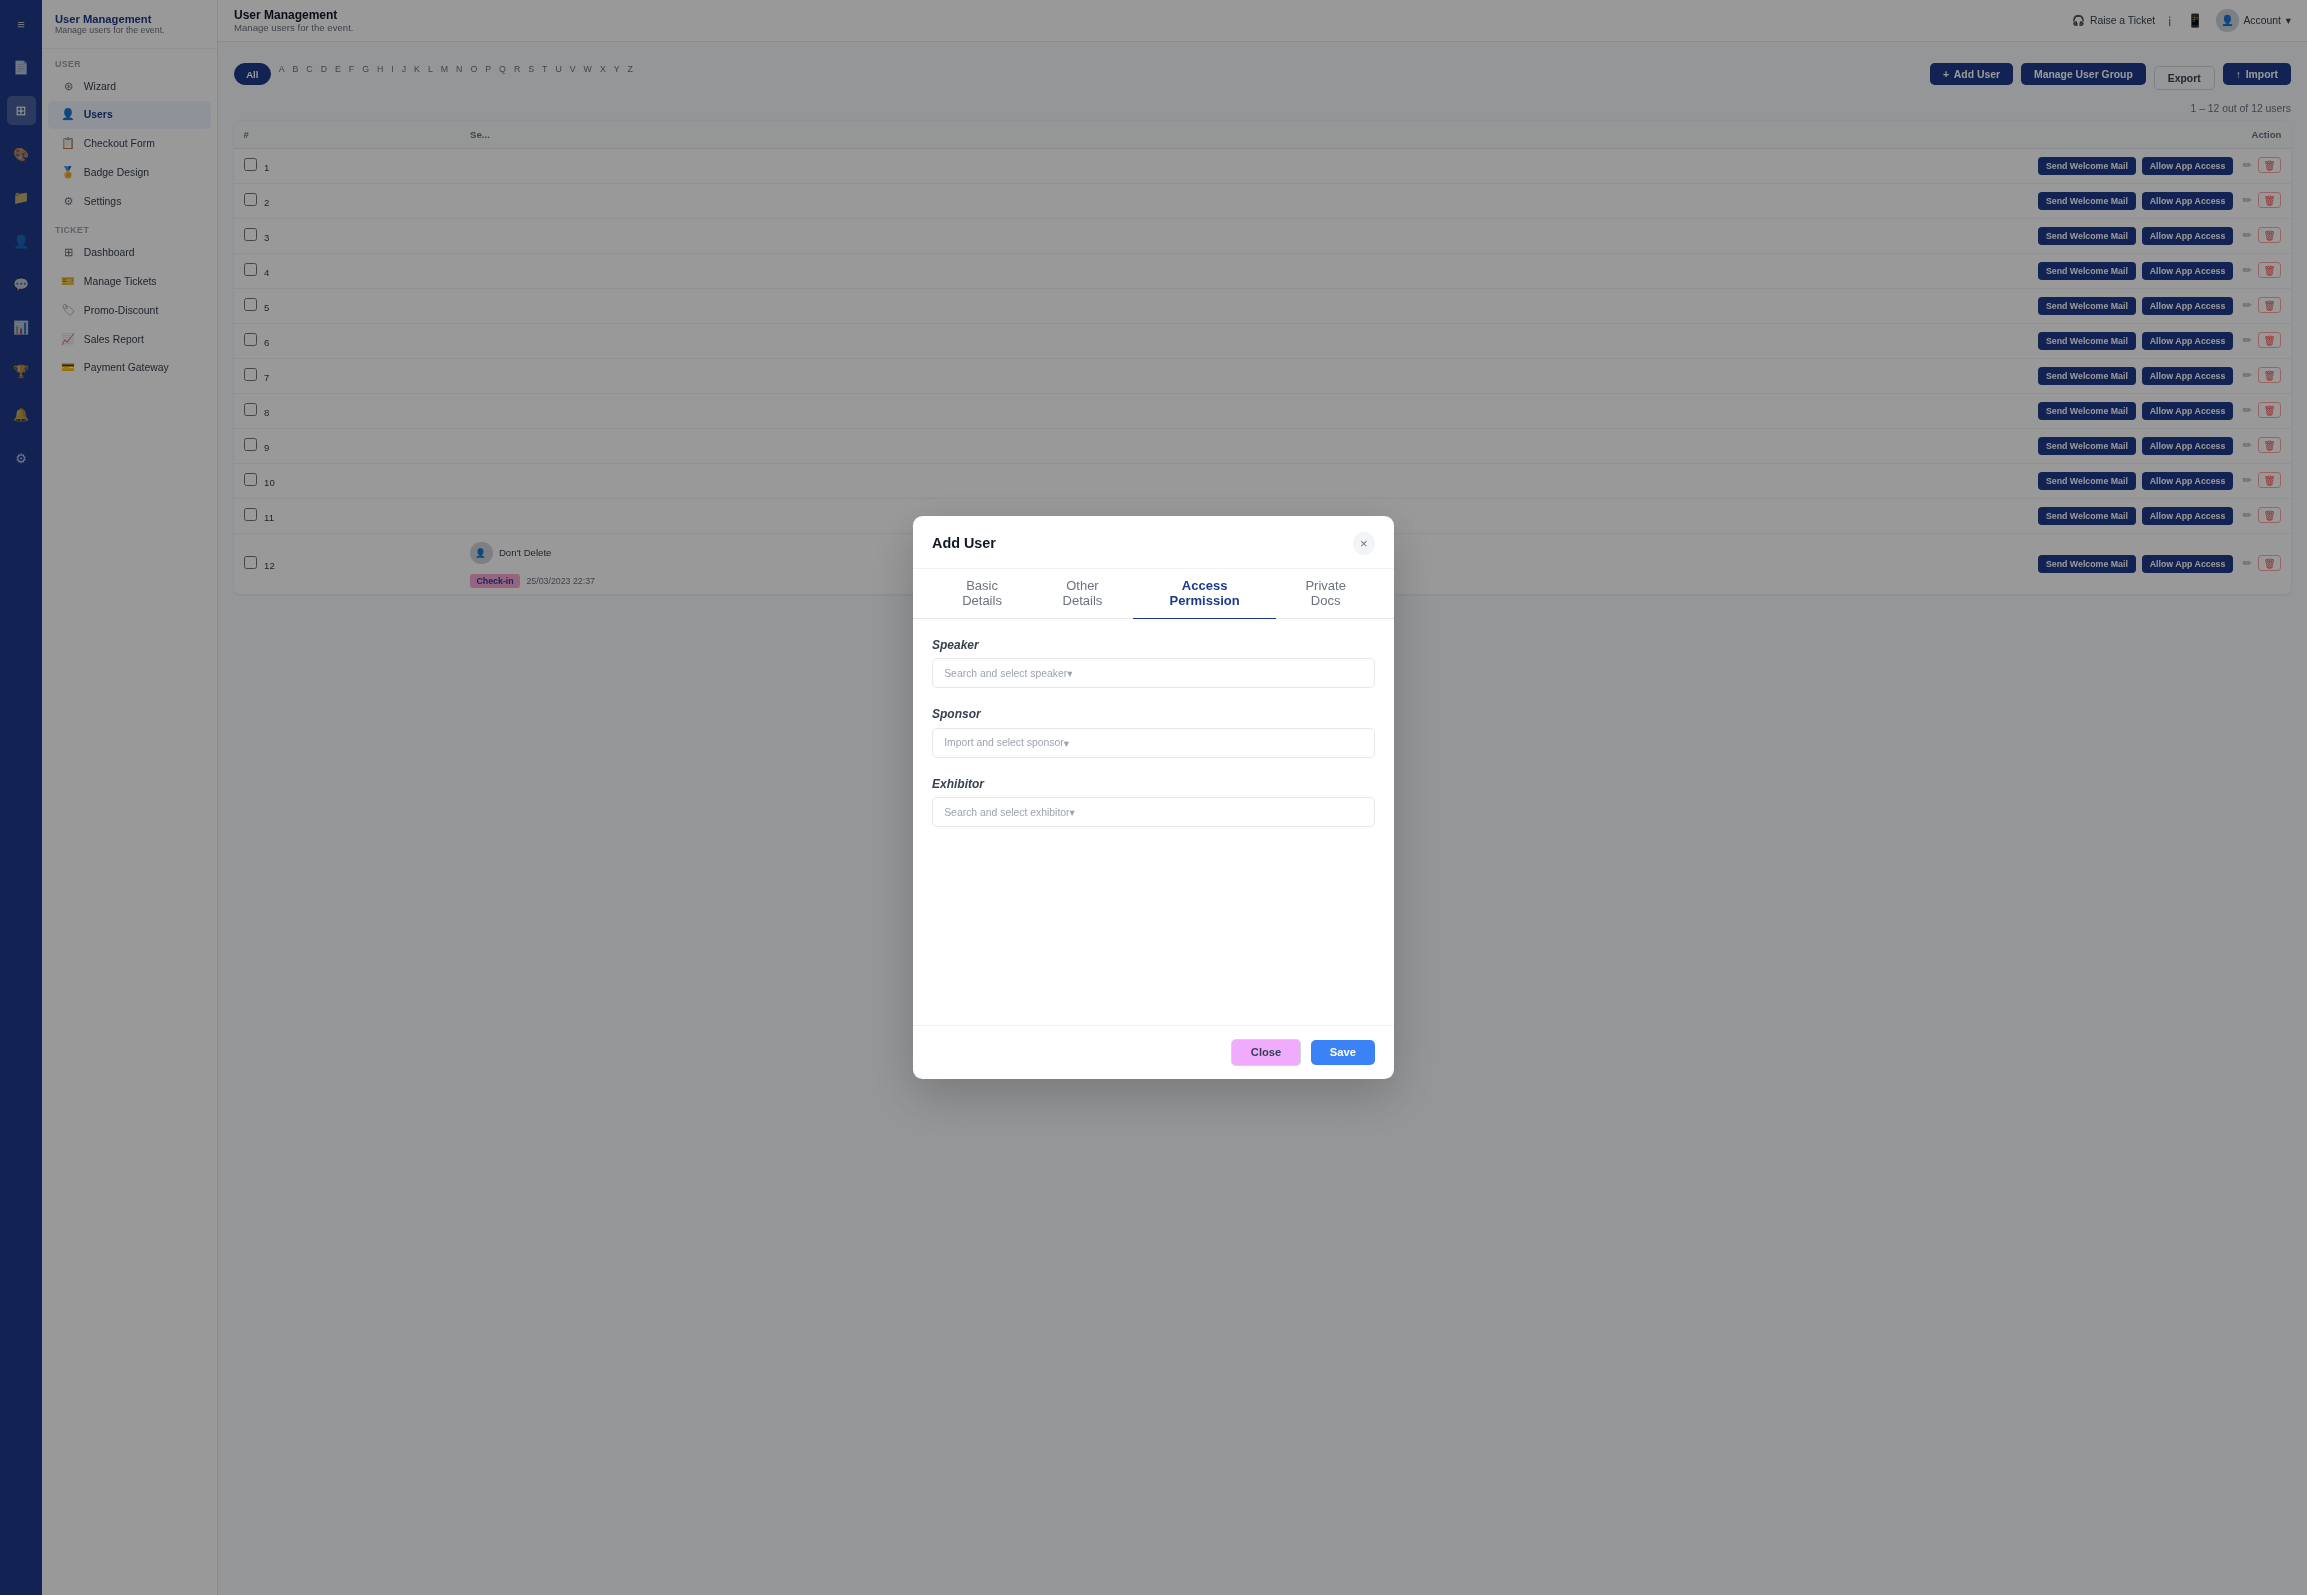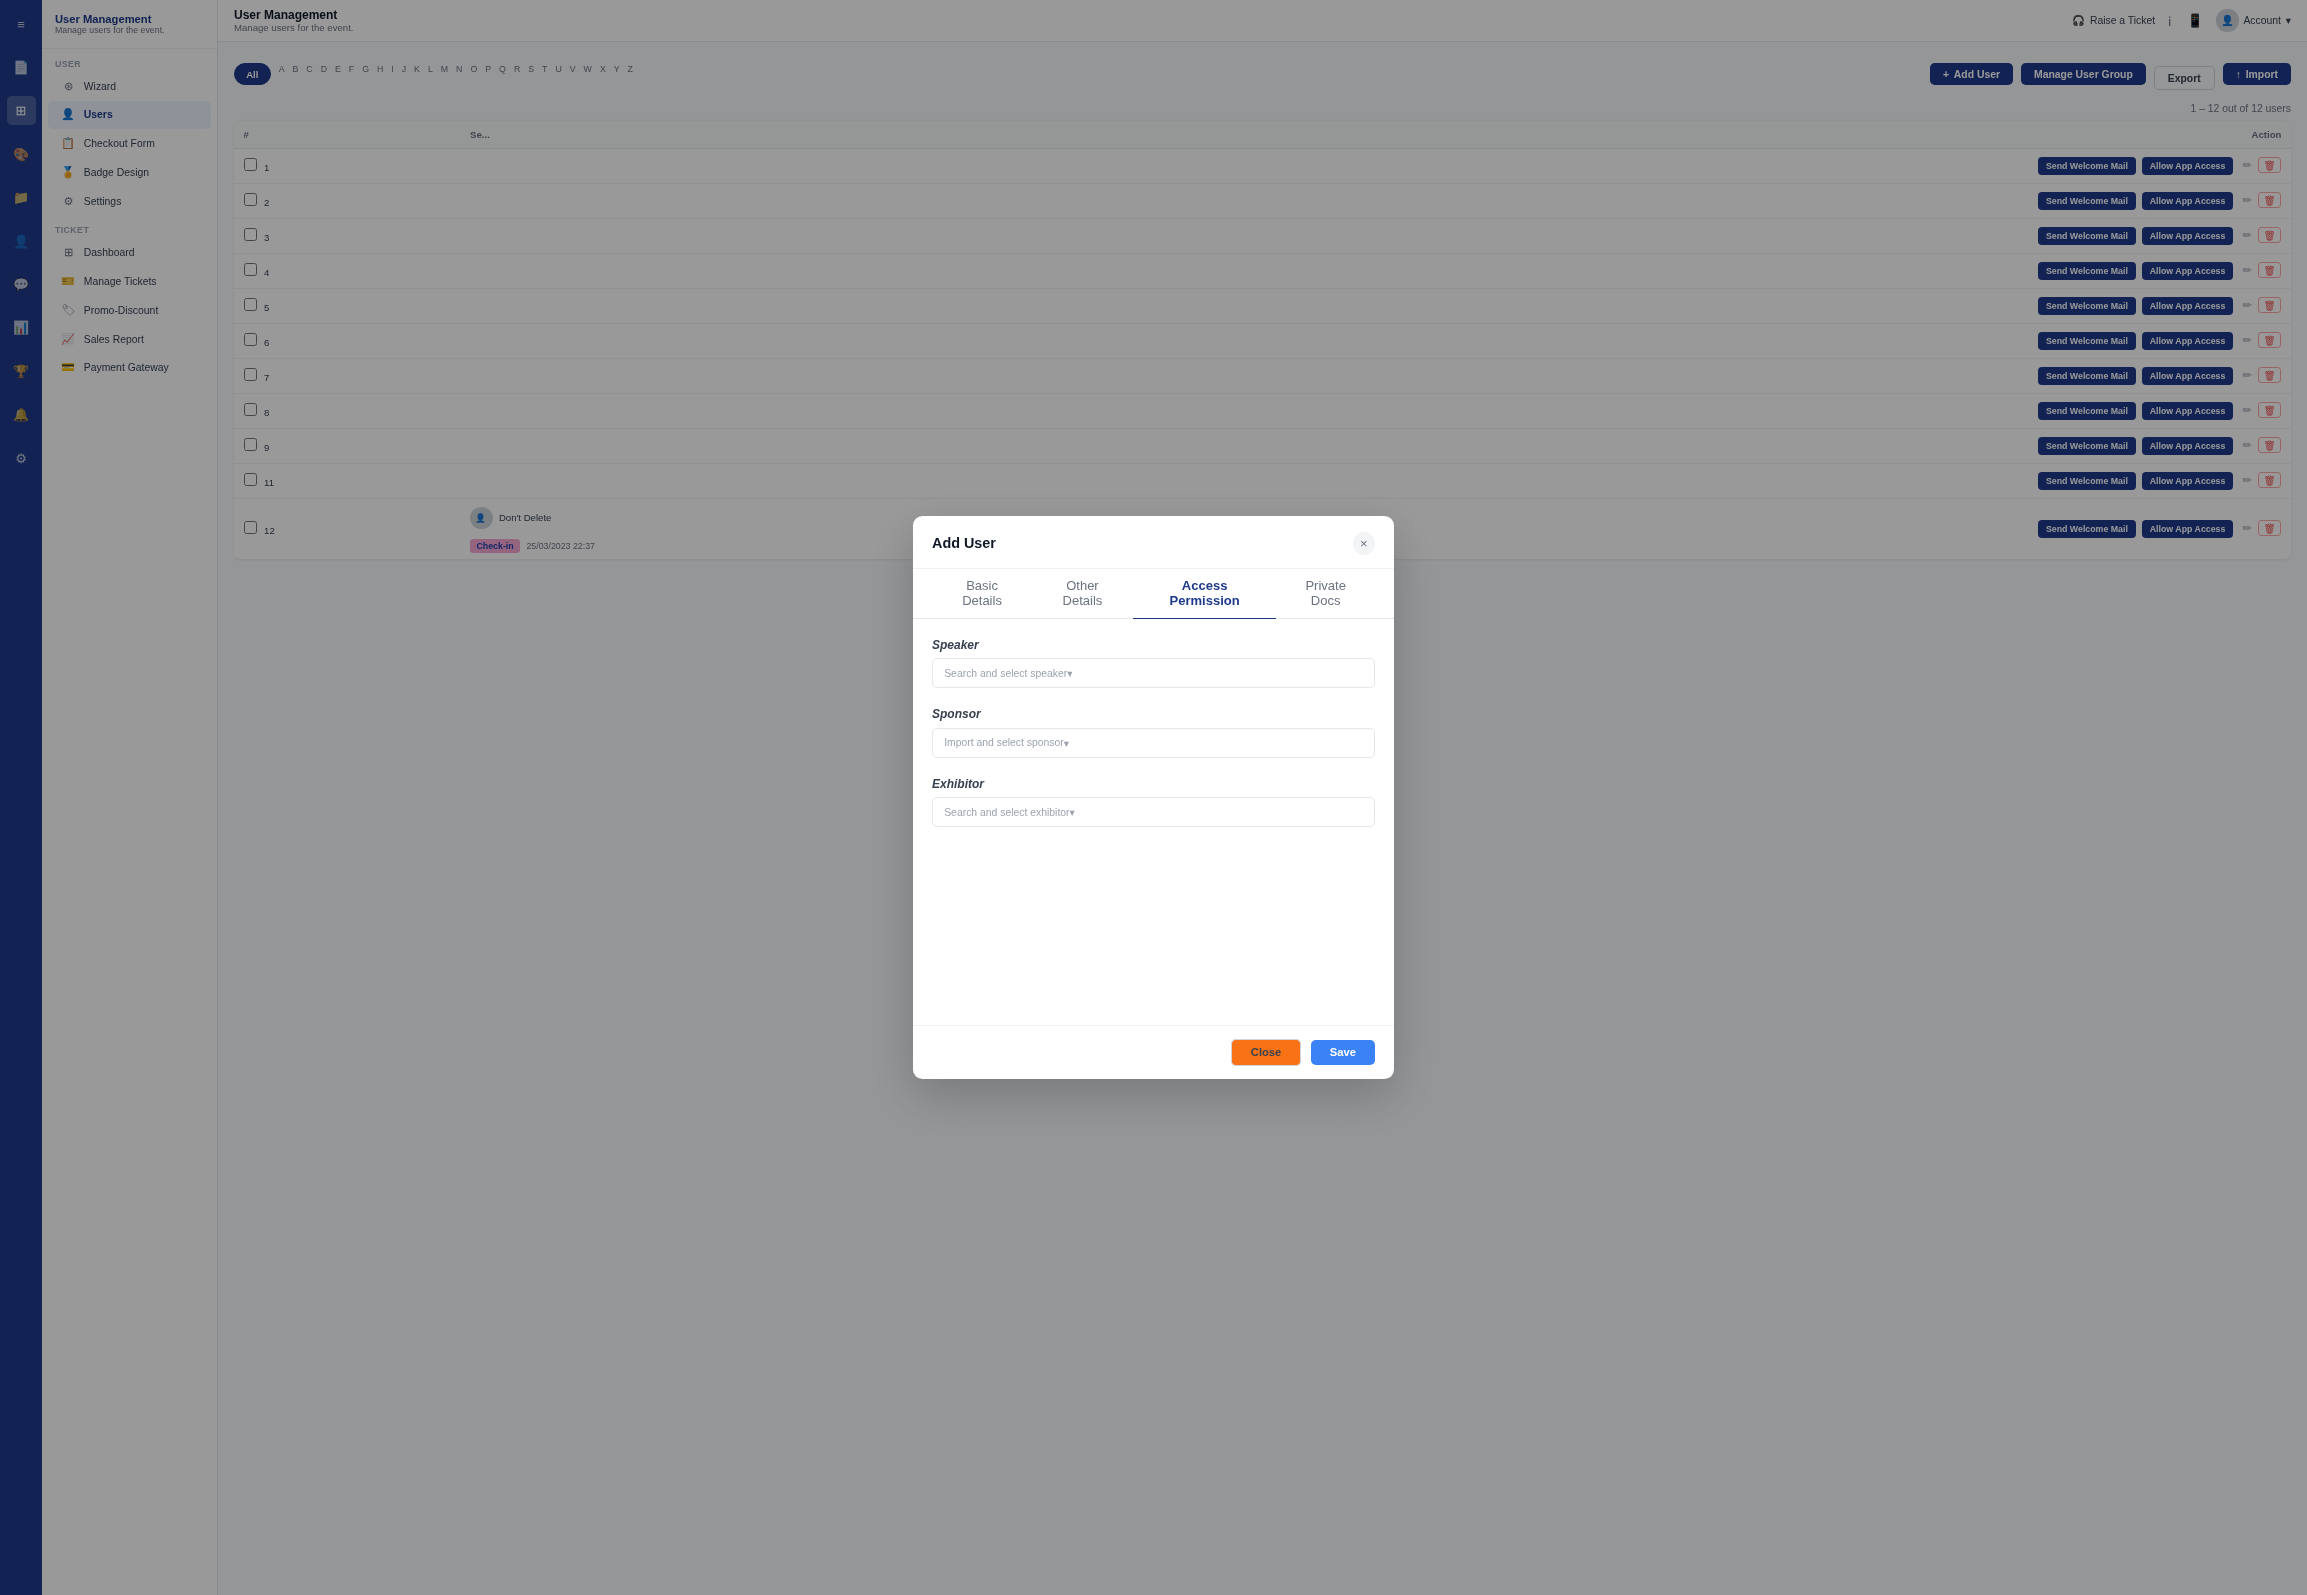--- a/index.html
+++ b/index.html
@@ -156,21 +156,21 @@
     .select-field {
       width: 100%; padding: 8px 11.2px; border: 0.8px solid #e5e7eb;
       border-radius: 4.8px; font-size: 10.4px; color: #9ca3af;
       background: #fff; display: flex; align-items: center; justify-content: flex-start;
       cursor: pointer;
     }
     .modal-footer {
       display: flex; align-items: center; justify-content: flex-end; gap: 9.6px;
       padding: 13px 19px; border-top: 0.8px solid #f0f2f5;
     }
-    .btn-close-modal { padding: 6.4px 19px; border-radius: 4.8px; border: 0.8px solid #d1d5db; background: #f97316; color: #374151; font-size: 11.2px; font-weight: 600; cursor: pointer; }
+    .btn-close-modal { padding: 6.4px 19px; border-radius: 4.8px; border: 0.8px solid #d1d5db; background: #f0abfc; color: #374151; font-size: 11.2px; font-weight: 600; cursor: pointer; }
     .btn-save-modal { padding: 6.4px 19px; border-radius: 4.8px; border: none; background: #3b82f6; color: #fff; font-size: 11.2px; font-weight: 600; cursor: pointer; }
 
     .alphabet-filter { display: flex; gap: 1.6px; flex-wrap: wrap; }
     .alpha-item { font-size: 8.8px; color: #6b7280; padding: 1.6px 3.2px; cursor: pointer; }
 
     .raise-ticket { display: flex; align-items: center; gap: 4.8px; font-size: 10.4px; color: #374151; }
   </style>
 </head>
 <body>
 
@@ -455,20 +455,35 @@
     <td style="text-align:right;white-space:nowrap;">
       <button class="action-btn-small btn-blue-small">Send Welcome Mail</button>
       <button class="action-btn-small btn-blue-outline">Allow App Access</button>
       <button class="icon-btn-small">✏</button>
       <button class="icon-btn-delete">🗑</button>
     </td>
   </tr>
           <tr>
     <td>
       <input type="checkbox" style="margin-right: 4.8px;">
+      10
+    </td>
+    <td>
+      
+    </td>
+    <td style="text-align:right;white-space:nowrap;">
+      <button class="action-btn-small btn-blue-small">Send Welcome Mail</button>
+      <button class="action-btn-small btn-blue-outline">Allow App Access</button>
+      <button class="icon-btn-small">✏</button>
+      <button class="icon-btn-delete">🗑</button>
+    </td>
+  </tr>
+          <tr>
+    <td>
+      <input type="checkbox" style="margin-right: 4.8px;">
       11
     </td>
     <td>
       
     </td>
     <td style="text-align:right;white-space:nowrap;">
       <button class="action-btn-small btn-blue-small">Send Welcome Mail</button>
       <button class="action-btn-small btn-blue-outline">Allow App Access</button>
       <button class="icon-btn-small">✏</button>
       <button class="icon-btn-delete">🗑</button>

